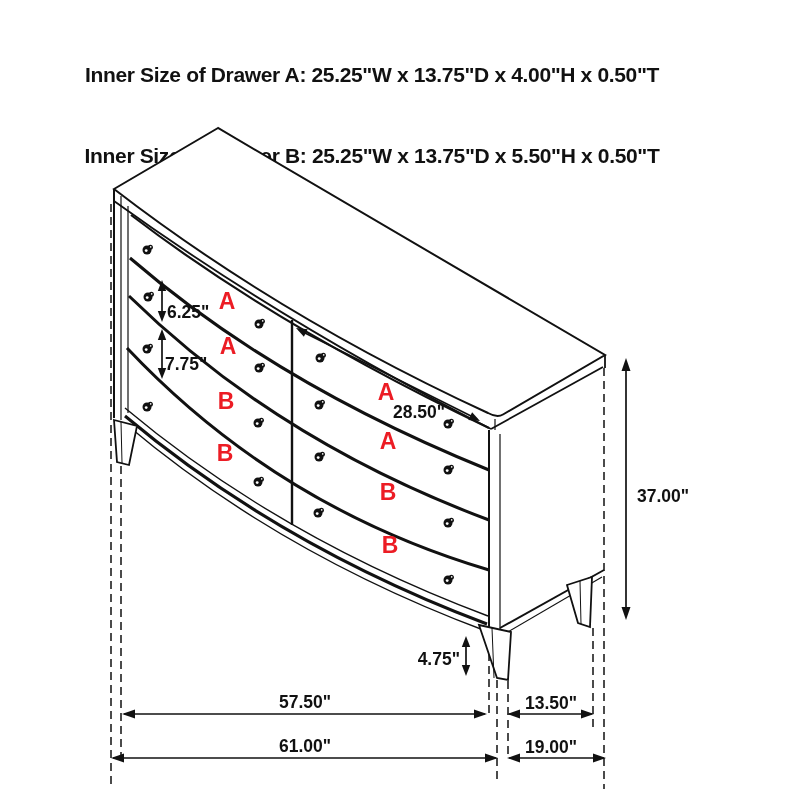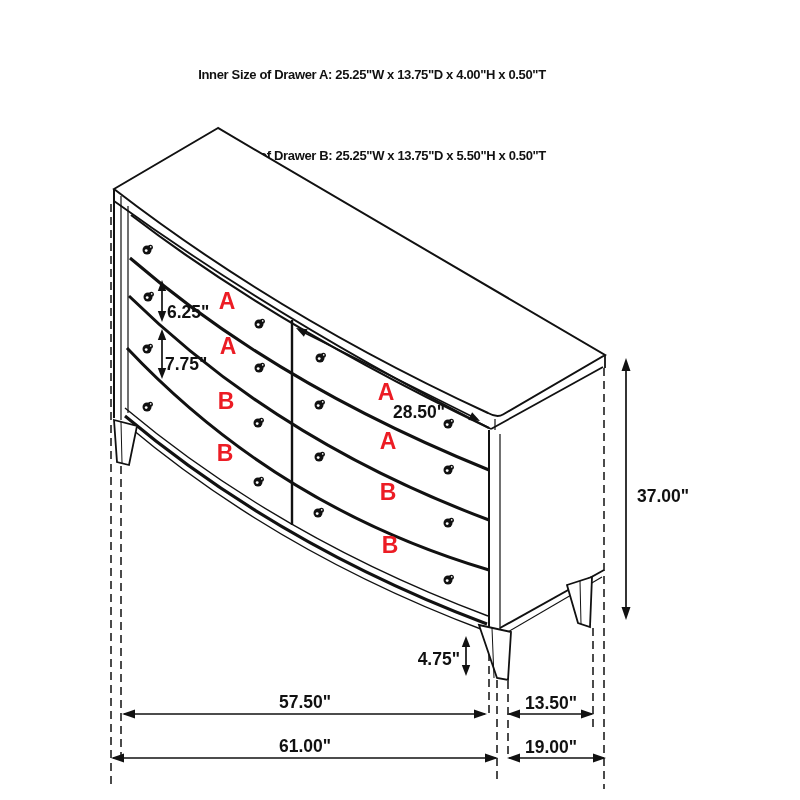--- a/index.html
+++ b/index.html
@@ -1,19 +1,19 @@
 <!DOCTYPE html>
 <html><head>
 <meta charset="utf-8">
 <style>
   html,body{margin:0;padding:0;background:#fff;}
   .page{position:relative;width:800px;height:800px;background:#fff;overflow:hidden;
         font-family:"Liberation Sans", sans-serif;}
   .header{position:absolute;left:0;top:7px;width:744px;text-align:center;
-          font-weight:700;font-size:13px;line-height:27px;color:#111;
+          font-weight:700;font-size:21px;line-height:27px;color:#111;
           letter-spacing:-0.35px;white-space:pre;}
   .diagram-svg{position:absolute;left:0;top:0;}
   .ln{stroke:#111;fill:none;}
   .fillwhite{fill:#ffffff;}
   .dashed{stroke:#111;fill:none;stroke-dasharray:8 5;stroke-width:1.5;}
   .head{fill:#111;stroke:none;}
   .dim-label{font:700 17.5px "Liberation Sans", sans-serif;fill:#111;}
   .red-letter{font:700 23px "Liberation Sans", sans-serif;}
 </style>
 </head>

